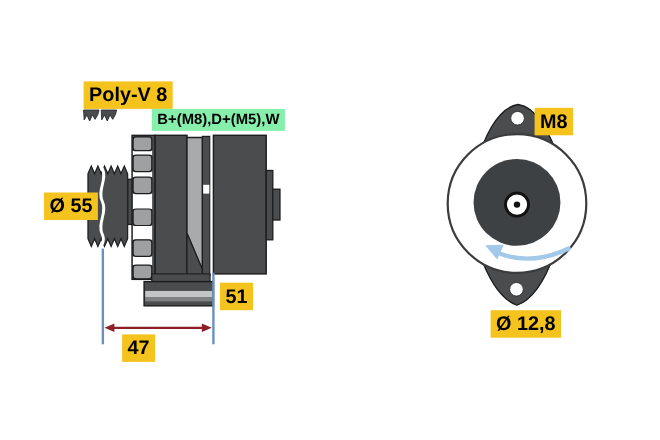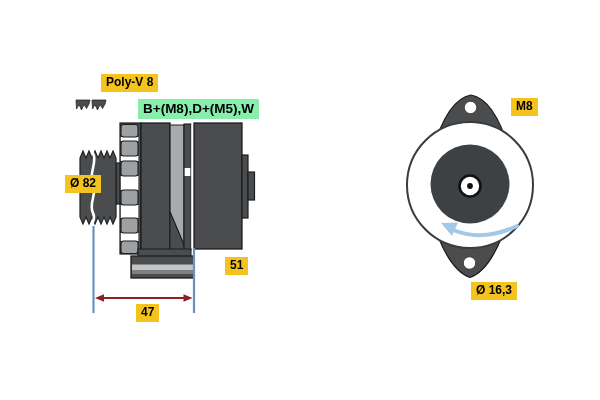--- a/index.html
+++ b/index.html
@@ -7,21 +7,21 @@
     position:relative;width:600px;height:400px;background:#ffffff;overflow:hidden;
     font-family:"Liberation Sans", sans-serif;
   }
   #drawing{position:absolute;left:0;top:0;}
   .lbl{
     position:absolute;font-weight:bold;color:#000;font-size:13.5px;line-height:1.15;
     padding:2px 5px;white-space:nowrap;
   }
   .lbl-yellow{background:#F5C31D;}
   .lbl-blue{background:#86efac;}
-  .lbl-big{font-size:12px;margin-left:25px;}
+  .lbl-big{font-size:18px;}
 </style>
 </head>
 <body>
 
 <div id="stage">
 
   <svg id="drawing" width="600" height="400" viewBox="0 0 600 400">
 
     <g>
 
@@ -108,23 +108,23 @@
     <g fill="#4A4C4E" stroke="#2A2B2C" stroke-width="0.8">
       <path d="M76,100 L90,100 L89,104 L86.5,108.5 L84,104.5 L81.5,110 L79,104.5 L76.5,109 Z"></path>
       <path d="M92,100 L106,100 L105,104 L102.5,108.5 L100,104.5 L97.5,110 L95,104.5 L92.5,109 Z"></path>
     </g>
   </svg>
 
   <div class="lbl lbl-yellow lbl-big" style="left:76px;top:74px;">Poly-V 8</div>
 
   <div class="lbl lbl-blue" style="left:138px;top:99px;">B+(M8),D+(M5),W</div>
 
-  <div class="lbl lbl-yellow lbl-big" style="left:40px;top:175px;">Ø 82</div>
+  <div class="lbl lbl-yellow lbl-big" style="left:40px;top:175px;">Ø 55</div>
 
   <div class="lbl lbl-yellow lbl-big" style="left:200px;top:257px;text-align:right;">51</div>
 
   <div class="lbl lbl-yellow lbl-big" style="left:111px;top:304px;">47</div>
 
   <div class="lbl lbl-yellow lbl-big" style="left:486px;top:98px;">M8</div>
 
-  <div class="lbl lbl-yellow lbl-big" style="left:446px;top:282px;">Ø 16,3</div>
+  <div class="lbl lbl-yellow lbl-big" style="left:446px;top:282px;">Ø 12,8</div>
 
 </div>
 
 </body></html>

